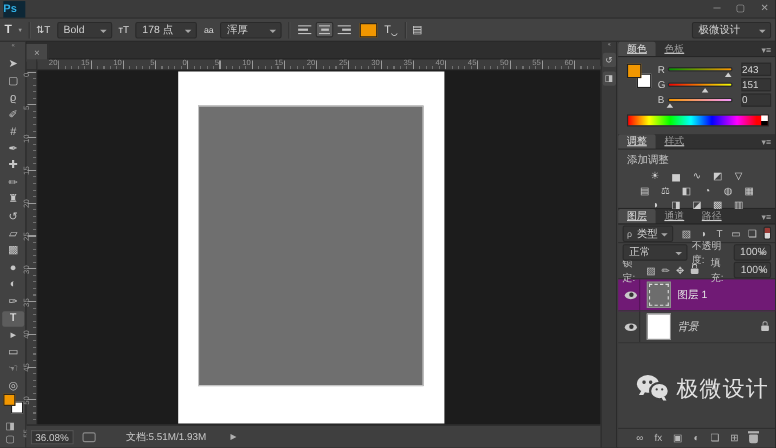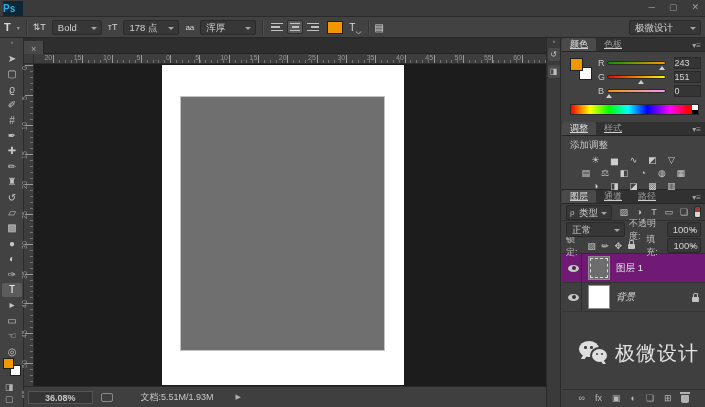--- a/index.html
+++ b/index.html
@@ -53,21 +53,21 @@
   .ruler-left{position:absolute;left:0;top:26px;bottom:0;width:10px;background-color:#3d3d3d;border-right:1px solid #2c2c2c;
     background-image:repeating-linear-gradient(180deg,#9a9a9a 0 1px,transparent 1px 29.8px),repeating-linear-gradient(180deg,#707070 0 1px,transparent 1px 5.96px);
     background-size:8px 100%,3px 100%;background-repeat:no-repeat;background-position:100% 1px,100% 1px;}
   .ruler-left span{position:absolute;left:0px;transform:rotate(-90deg);transform-origin:3px 6px;font-size:7px;color:#969696;}
   .canvas{position:absolute;left:10px;top:26px;right:0;bottom:0;background:#1c1c1c;overflow:hidden;}
   .page{position:absolute;left:128px;top:1px;width:242px;height:320px;background:#ffffff;}
   .artrect{position:absolute;left:18px;top:31px;width:205px;height:255px;background:#6f6f6f;border:1px solid #c3c3c3;}
 
   
   .statusbar{position:absolute;left:24px;bottom:0;width:522px;height:21px;background:#3f3f3f;border-top:1px solid #2a2a2a;display:flex;align-items:center;font-size:9px;color:#c9c9c9;}
-  .zoomfield{margin-left:4px;background:#353535;border:1px solid #555;padding:0 16px;height:13px;line-height:12px;font-weight:bold;}
+  .zoomfield{margin-left:4px;background:#353535;border:1px solid #555;padding:0 3px;height:13px;line-height:12px;}
   .stat-icon{width:12px;height:9px;border:1px solid #8a8a8a;border-radius:2px;margin-left:8px;}
   .docinfo{margin-left:28px;}
   .stat-arrow{margin-left:22px;font-size:7px;color:#b0b0b0;}
 
   
   .dockstrip{position:absolute;left:546px;top:38px;bottom:0;width:15px;background:#3a3a3a;border-left:1px solid #2b2b2b;border-right:1px solid #2b2b2b;}
   .ds-head{text-align:center;font-size:6px;color:#8f8f8f;letter-spacing:-1px;}
   .ds-btn{margin:4px auto 0;width:12px;height:13px;background:#4a4a4a;border-radius:2px;text-align:center;font-size:8px;line-height:13px;color:#c0c0c0;}
   .panels{position:absolute;left:562px;top:38px;right:0;bottom:0;background:#3f3f3f;}
   .panel{position:absolute;left:0;right:0;}

